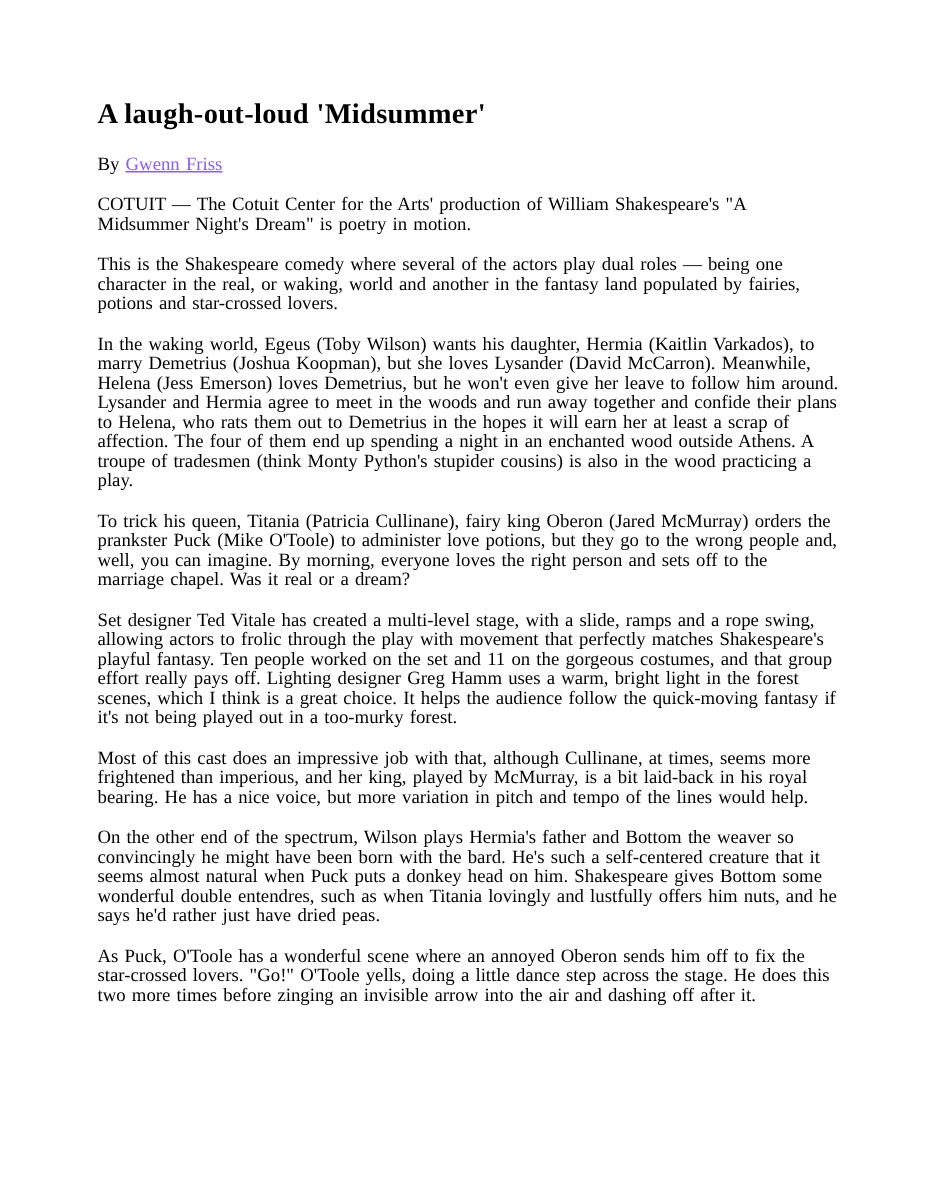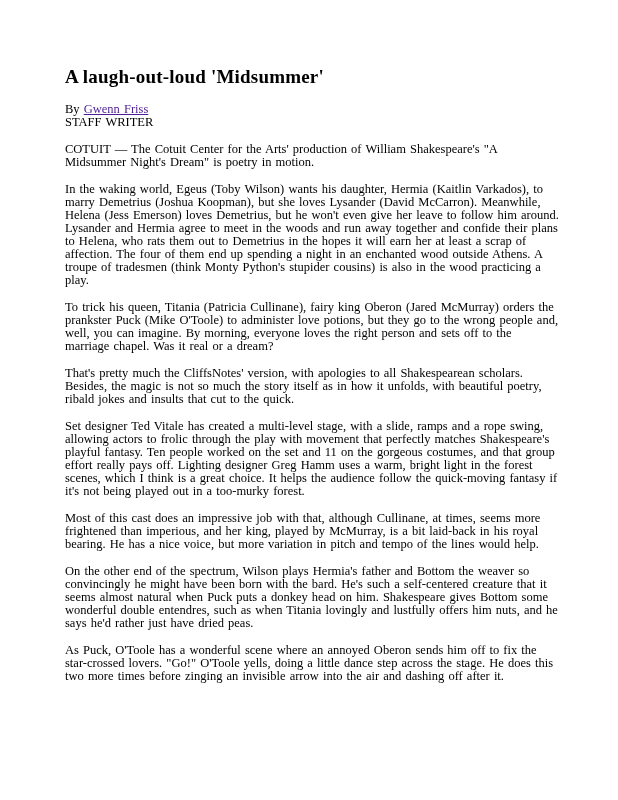--- a/index.html
+++ b/index.html
@@ -27,48 +27,47 @@
     margin: 0 0 15px 0;
     letter-spacing: 0.2px;
   }
   .byline-block {
     font-size: 12.5px;
     line-height: 13px;
     margin: 0 0 13px 0;
     word-spacing: 1px;
   }
   .author-link {
-    color: #4c1d95;
+    color: #8b5cf6;
     text-decoration: underline;
     cursor: pointer;
   }
   .article-body p {
     font-size: 12.5px;
     line-height: 13px;
     margin: 14px 0 13px 0;
     word-spacing: 1px;
     text-align: left;
   }
 </style>
 </head>
 <body>
 
 <div class="page">
 
   <h1 class="headline">A laugh-out-loud 'Midsummer'</h1>
 
   <div class="byline-block">
     <div><span>By </span><a class="author-link" href="#">Gwenn Friss</a></div>
-    <div>STAFF WRITER</div>
   </div>
 
   <div class="article-body">
     <p>COTUIT — The Cotuit Center for the Arts' production of William Shakespeare's "A Midsummer Night's Dream" is poetry in motion.</p>
+    <p>This is the Shakespeare comedy where several of the actors play dual roles — being one character in the real, or waking, world and another in the fantasy land populated by fairies, potions and star-crossed lovers.</p>
     <p>In the waking world, Egeus (Toby Wilson) wants his daughter, Hermia (Kaitlin Varkados), to marry Demetrius (Joshua Koopman), but she loves Lysander (David McCarron). Meanwhile, Helena (Jess Emerson) loves Demetrius, but he won't even give her leave to follow him around. Lysander and Hermia agree to meet in the woods and run away together and confide their plans to Helena, who rats them out to Demetrius in the hopes it will earn her at least a scrap of affection. The four of them end up spending a night in an enchanted wood outside Athens. A troupe of tradesmen (think Monty Python's stupider cousins) is also in the wood practicing a play.</p>
     <p>To trick his queen, Titania (Patricia Cullinane), fairy king Oberon (Jared McMurray) orders the prankster Puck (Mike O'Toole) to administer love potions, but they go to the wrong people and, well, you can imagine. By morning, everyone loves the right person and sets off to the marriage chapel. Was it real or a dream?</p>
-    <p>That's pretty much the CliffsNotes' version, with apologies to all Shakespearean scholars. Besides, the magic is not so much the story itself as in how it unfolds, with beautiful poetry, ribald jokes and insults that cut to the quick.</p>
     <p>Set designer Ted Vitale has created a multi-level stage, with a slide, ramps and a rope swing, allowing actors to frolic through the play with movement that perfectly matches Shakespeare's playful fantasy. Ten people worked on the set and 11 on the gorgeous costumes, and that group effort really pays off. Lighting designer Greg Hamm uses a warm, bright light in the forest scenes, which I think is a great choice. It helps the audience follow the quick-moving fantasy if it's not being played out in a too-murky forest.</p>
     <p>Most of this cast does an impressive job with that, although Cullinane, at times, seems more frightened than imperious, and her king, played by McMurray, is a bit laid-back in his royal bearing. He has a nice voice, but more variation in pitch and tempo of the lines would help.</p>
     <p>On the other end of the spectrum, Wilson plays Hermia's father and Bottom the weaver so convincingly he might have been born with the bard. He's such a self-centered creature that it seems almost natural when Puck puts a donkey head on him. Shakespeare gives Bottom some wonderful double entendres, such as when Titania lovingly and lustfully offers him nuts, and he says he'd rather just have dried peas.</p>
     <p>As Puck, O'Toole has a wonderful scene where an annoyed Oberon sends him off to fix the star-crossed lovers. "Go!" O'Toole yells, doing a little dance step across the stage. He does this two more times before zinging an invisible arrow into the air and dashing off after it.</p>
   </div>
 
 </div>
 
 </body></html>

